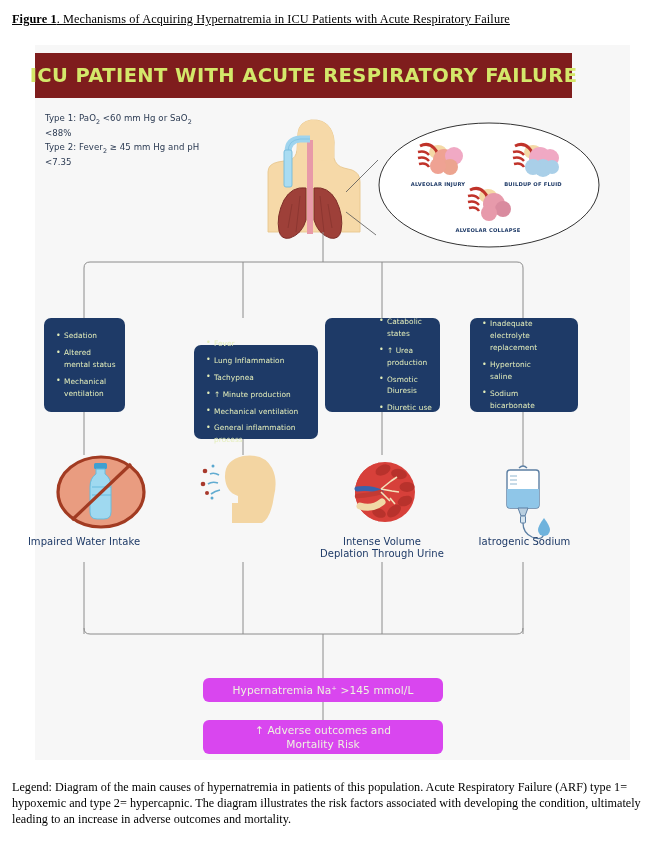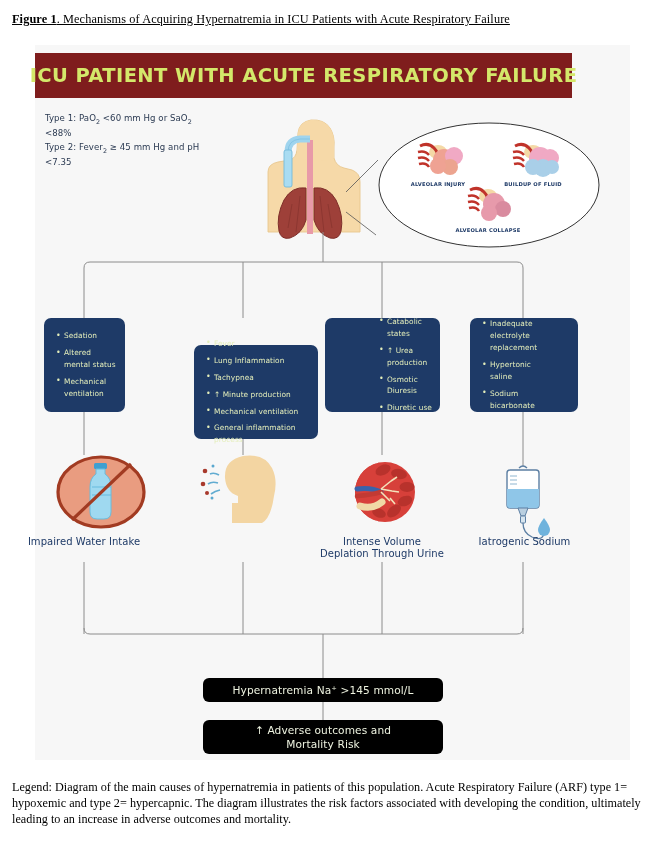--- a/index.html
+++ b/index.html
@@ -61,21 +61,21 @@
   
   .icon-cell{position:absolute;text-align:center;}
   .icon-art{height:74px;display:flex;align-items:flex-end;justify-content:center;}
   .icon-label{
     font-family:"DejaVu Sans", sans-serif;font-size:10px;color:#1e3a67;
     line-height:1.24;margin-top:7px;letter-spacing:.05px;
   }
 
   
   .obox{
-    position:absolute;background:#000000;border-radius:6px;
+    position:absolute;background:#d946ef;border-radius:6px;
     display:flex;align-items:center;justify-content:center;text-align:center;
     font-family:"DejaVu Sans", sans-serif;color:#eef3e0;
     font-size:10.6px;line-height:1.34;letter-spacing:.1px;
   }
 
   .legend{
     position:absolute;left:12px;top:780px;width:645px;
     font-family:"Liberation Serif", serif;font-size:12.2px;color:#000;
     line-height:1.30;text-align:left;
   }

